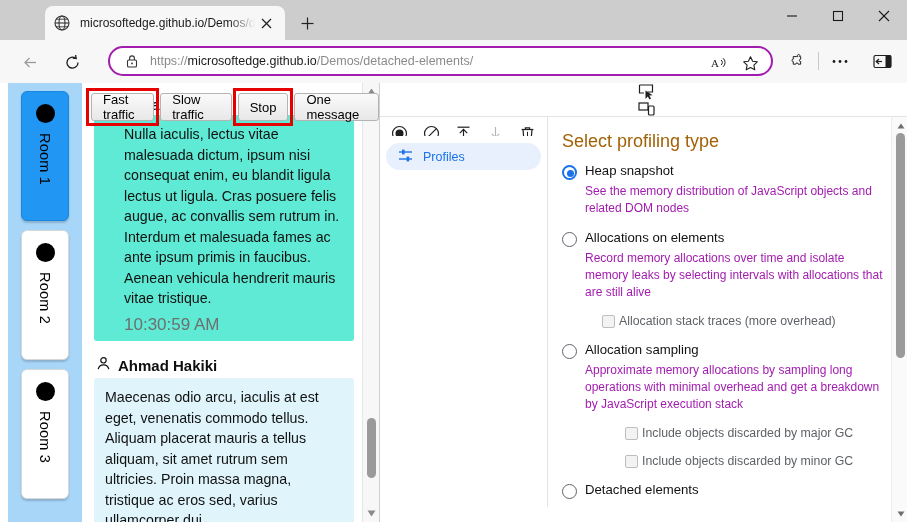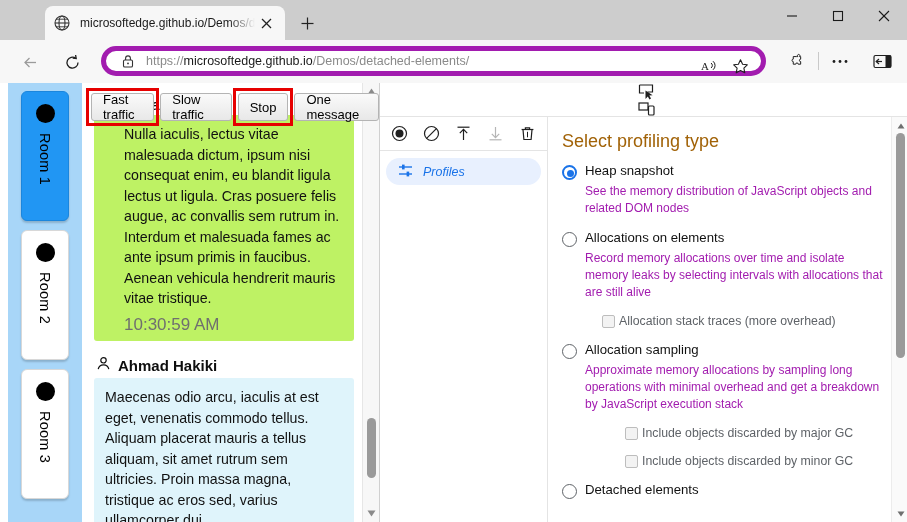--- a/index.html
+++ b/index.html
@@ -40,22 +40,22 @@
   .wc { width: 46px; height: 32px; display: flex; align-items: center; justify-content: center; }
 
   
   .browsertoolbar {
     position: absolute; left: 0; top: 40px; width: 907px; height: 43px;
     background: #f7f7f7;
   }
   .navbtn { position: absolute; top: 8px; width: 28px; height: 28px;
     display: flex; align-items: center; justify-content: center; }
   .omnibox {
-    position: absolute; left: 101px; top: 46px; width: 665px; height: 30px;
-    background: #ffffff; border: 5px solid #a21caf; border-radius: 15px;
+    position: absolute; left: 108px; top: 46px; width: 665px; height: 30px;
+    background: #ffffff; border: 2px solid #a21caf; border-radius: 15px;
     display: flex; align-items: center; padding: 0 12px;
   }
   .lock-wrap { width: 20px; flex: 0 0 20px; display: flex; align-items: center; justify-content: center; }
   .url { font-size: 12.5px; color: #8a8a8a; margin-left: 8px; white-space: nowrap; }
   .url b { color: #1a1a1a; font-weight: 400; }
   .omni-icons { position: absolute; right: 6px; top: 2px; display: flex; }
   .omni-ic { width: 30px; height: 26px; display: flex; align-items: center; justify-content: center; }
   .tb-right { position: absolute; top: 48px; display: flex; align-items: center; }
   .tb-ic { width: 30px; height: 26px; display: flex; align-items: center; justify-content: center; }
   .tb-sep { width: 1px; height: 18px; background: #c9c9c9; margin: 0 6px; }
@@ -92,21 +92,21 @@
   .msgarea { position: absolute; left: 0; top: 0; width: 276px; height: 439px; padding: 0 8px; }
   .author {
     display: flex; align-items: center; gap: 7px;
     font-size: 15px; font-weight: bold; color: #0e0e0e;
     margin: 6px 0 4px 2px;
   }
   .bubble {
     border-radius: 3px; padding: 9px 11px 6px 11px;
     font-size: 14.2px; line-height: 20.5px; color: #111;
   }
-  .bubble.purple { background: #bef264; padding-left: 30px; }
+  .bubble.purple { background: #5eead4; padding-left: 30px; }
   .bubble.cyan { background: #dff4fb; }
   .time { text-align: left; font-size: 17px; color: #6f6f6f; margin-top: 6px; }
 
   .chat-scroll {
     position: absolute; right: 0; top: 0; width: 17px; height: 439px;
     background: #f7f7f7; border-left: 1px solid #e6e6e6;
   }
   .sb-arrow { width: 17px; height: 17px; display: flex; align-items: center; justify-content: center; }
   .sb-thumb { position: absolute; left: 4px; width: 9px; background: #9a9a9a; border-radius: 5px; }
 
@@ -146,22 +146,22 @@
   .dt-hl { border: 3px solid #e60000; }
   .dt-right { margin-left: auto; display: flex; align-items: center; padding-right: 3px; }
 
   .dt-subbar {
     position: absolute; left: 0; top: 34px; width: 168px; height: 34px;
     border-bottom: 1px solid #e4e4e4; border-right: 1px solid #e4e4e4;
     display: flex; align-items: center; padding-left: 4px; gap: 1px;
   }
   .dt-sub-ic { width: 31px; height: 30px; display: flex; align-items: center; justify-content: center; }
   .dt-side {
-    position: absolute; left: 0; top: 68px; width: 168px; height: 371px;
-    border-right: 1px solid #e4e4e4; background: #fff; padding-top: 7px; font-style: italic;
+    position: absolute; left: 0; top: 53px; width: 168px; height: 371px;
+    border-right: 1px solid #e4e4e4; background: #fff; padding-top: 7px;
   }
   .profiles-item {
     margin: 0 6px; height: 27px; border-radius: 14px; background: #e8f0fe;
     display: flex; align-items: center; gap: 10px; padding-left: 12px;
     font-size: 12.5px; color: #1a73e8;
   }
 
   .dt-main {
     position: absolute; left: 168px; top: 34px; width: 360px; height: 405px;
     background: #fff; padding: 14px 0 0 14px; overflow: hidden;

